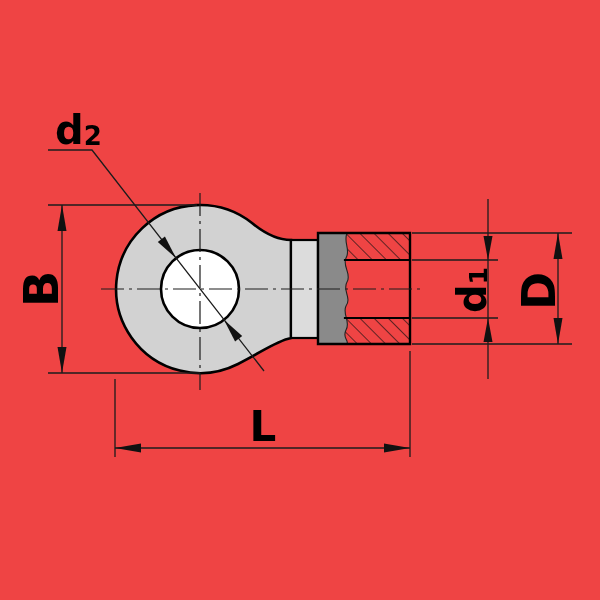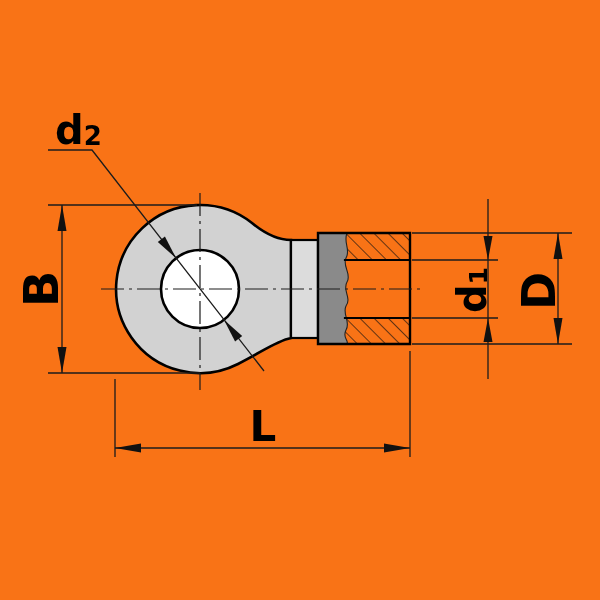--- a/index.html
+++ b/index.html
@@ -5,21 +5,21 @@
   html, body {
     margin: 0;
     padding: 0;
     background: #ffffff;
     font-family: "DejaVu Sans", "Liberation Sans", sans-serif;
   }
   .stage {
     position: relative;
     width: 600px;
     height: 600px;
-    background: #f97316;
+    background: #ef4444;
     overflow: hidden;
   }
   svg { display: block; }
   .outline    { stroke: #000000; stroke-linecap: square; fill: none; }
   .dimline    { stroke: #1c1c1c; stroke-width: 1.3; fill: none; stroke-linecap: butt; }
   .centerline { stroke: #1c1c1c; stroke-width: 1.2; fill: none; stroke-dasharray: 23 5 3 5; }
   .arrow      { fill: #111111; stroke: none; }
   .dimtext    { fill: #000000; font-weight: bold; }
 </style>
 </head>

